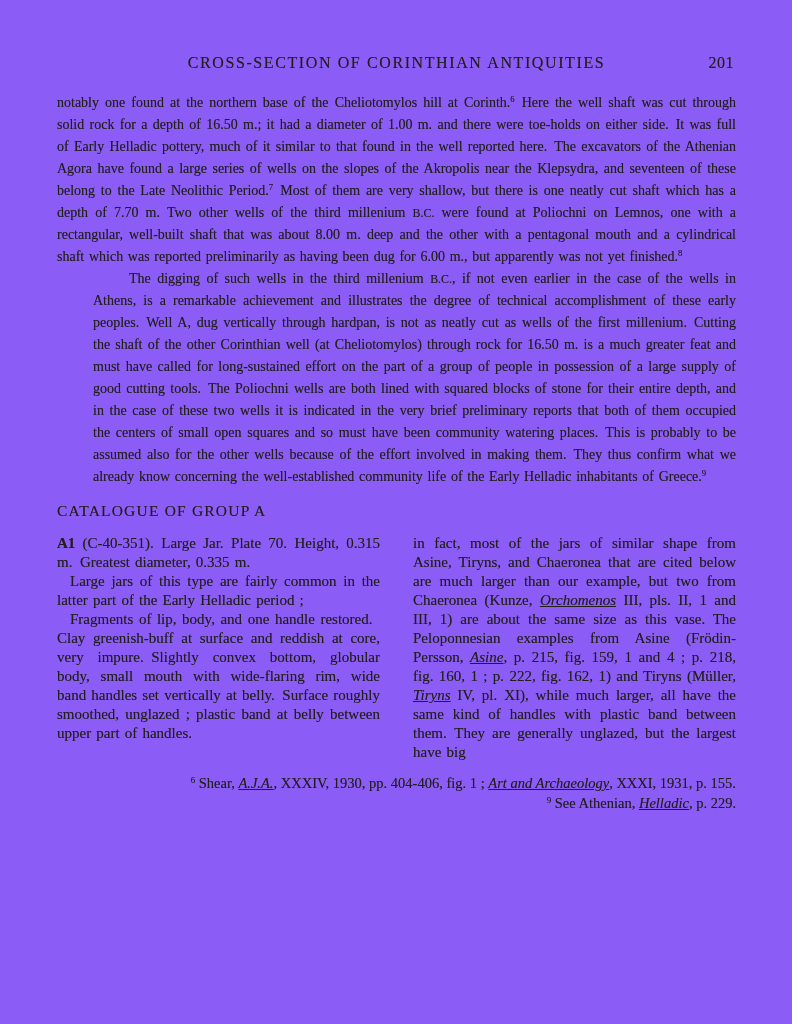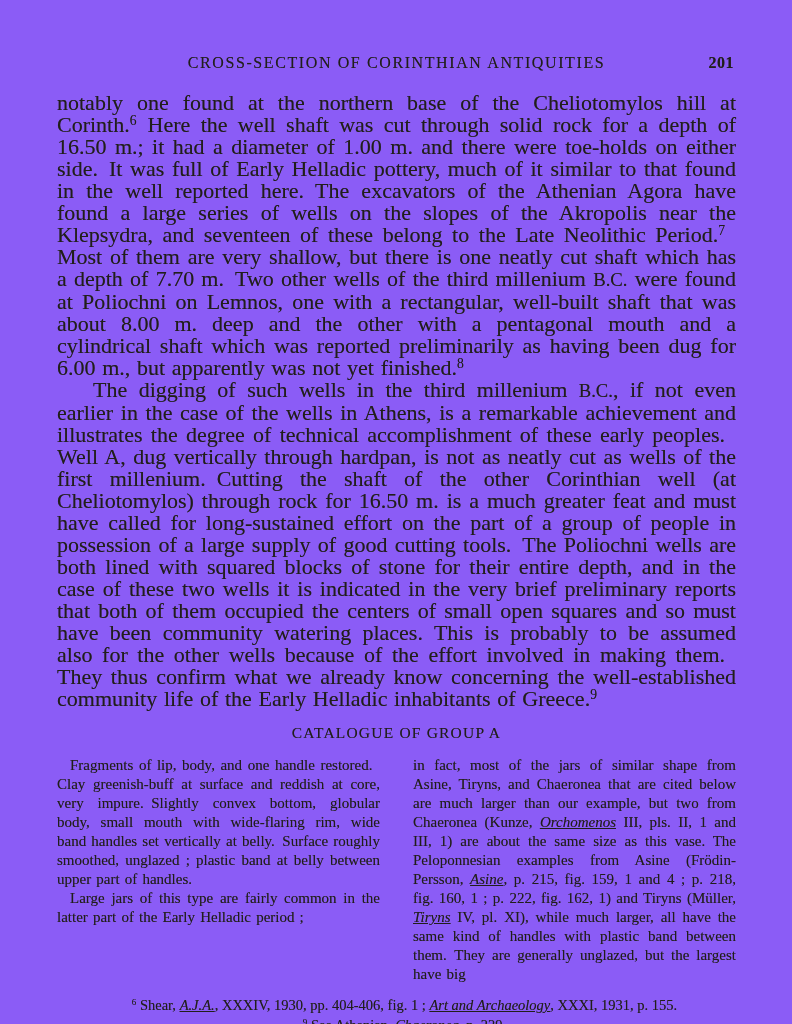--- a/index.html
+++ b/index.html
@@ -32,33 +32,31 @@
     line-height: 18px;
     margin-bottom: 20px;
     white-space: nowrap;
   }
   .head-title { display: inline-block; }
   .page-num {
     position: absolute;
     right: 2px;
     top: 0;
     letter-spacing: 0.5px;
-    font-weight: bold;
   }
   .body-text .bp {
     margin: 0;
     text-align: justify;
-    font-size: 22px;
+    font-size: 14px;
     line-height: 22px;
     word-spacing: 1.2px;
   }
-  .bp.indent { text-indent: 36px; }
+  .bp.indent { text-indent: 36px; margin-left: 36px; }
   .section-heading {
     margin: 14px 0 15px 0;
-    text-align: center;
     font-size: 15.5px;
     font-weight: normal;
     letter-spacing: 1.2px;
     line-height: 17px;
   }
   .columns {
     display: flex;
     gap: 33px;
   }
   .col { width: 323px; }
@@ -69,21 +67,21 @@
     line-height: 19px;
     word-spacing: 1.4px;
   }
   .cp.indent { text-indent: 13px; }
   .footnotes {
     margin-top: 12px;
     padding-left: 16px;
   }
   .footnotes .fn {
     margin: 0;
-    text-align: center;
+    text-align: right;
     font-size: 14.5px;
     line-height: 19.5px;
   }
   .seg-sup {
     font-size: 62%;
     vertical-align: 0.55em;
     line-height: 0;
   }
   .seg-sc { font-size: 85%; }
   .seg-i { font-style: italic; text-decoration: underline; }
@@ -102,27 +100,28 @@
 
     <section class="body-text">
       <p class="bp no-indent"><span class="seg">notably one found at the northern base of the Cheliotomylos hill at Corinth.</span><span class="seg seg-sup">6</span><span class="seg"> Here the well shaft was cut through solid rock for a depth of 16.50 m.; it had a diameter of 1.00 m. and there were toe-holds on either side. It was full of Early Helladic pottery, much of it similar to that found in the well reported here. The excavators of the Athenian Agora have found a large series of wells on the slopes of the Akropolis near the Klepsydra, and seventeen of these belong to the Late Neolithic Period.</span><span class="seg seg-sup">7</span><span class="seg"> Most of them are very shallow, but there is one neatly cut shaft which has a depth of 7.70 m. Two other wells of the third millenium </span><span class="seg seg-sc">B.C.</span><span class="seg"> were found at Poliochni on Lemnos, one with a rectangular, well-built shaft that was about 8.00 m. deep and the other with a pentagonal mouth and a cylindrical shaft which was reported preliminarily as having been dug for 6.00 m., but apparently was not yet finished.</span><span class="seg seg-sup">8</span></p>
       <p class="bp indent"><span class="seg">The digging of such wells in the third millenium </span><span class="seg seg-sc">B.C.</span><span class="seg">, if not even earlier in the case of the wells in Athens, is a remarkable achievement and illustrates the degree of technical accomplishment of these early peoples. Well A, dug vertically through hardpan, is not as neatly cut as wells of the first millenium. Cutting the shaft of the other Corinthian well (at Cheliotomylos) through rock for 16.50 m. is a much greater feat and must have called for long-sustained effort on the part of a group of people in possession of a large supply of good cutting tools. The Poliochni wells are both lined with squared blocks of stone for their entire depth, and in the case of these two wells it is indicated in the very brief preliminary reports that both of them occupied the centers of small open squares and so must have been community watering places. This is probably to be assumed also for the other wells because of the effort involved in making them. They thus confirm what we already know concerning the well-established community life of the Early Helladic inhabitants of Greece.</span><span class="seg seg-sup">9</span></p>
     </section>
 
     <h2 class="section-heading">CATALOGUE OF GROUP A</h2>
 
     <div class="columns">
       <div class="col">
+        <p class="cp no-indent"><span class="seg seg-b">A1</span><span class="seg"> (C-40-351). Large Jar. Plate 70. Height, 0.315 m. Greatest diameter, 0.335 m.</span></p>
+        <p class="cp indent"><span class="seg">Large jars of this type are fairly common in the latter part of the Early Helladic period ;</span></p>
         <p class="cp indent"><span class="seg">Fragments of lip, body, and one handle restored. Clay greenish-buff at surface and reddish at core, very impure. Slightly convex bottom, globular body, small mouth with wide-flaring rim, wide band handles set vertically at belly. Surface roughly smoothed, unglazed ; plastic band at belly between upper part of handles.</span></p>
-        <p class="cp indent"><span class="seg">Large jars of this type are fairly common in the latter part of the Early Helladic period ;</span></p>
       </div>
       <div class="col">
         <p class="cp no-indent"><span class="seg">in fact, most of the jars of similar shape from Asine, Tiryns, and Chaeronea that are cited below are much larger than our example, but two from Chaeronea (Kunze, </span><span class="seg seg-i">Orchomenos</span><span class="seg"> III, pls. II, 1 and III, 1) are about the same size as this vase. The Peloponnesian examples from Asine (Frödin-Persson, </span><span class="seg seg-i">Asine</span><span class="seg">, p. 215, fig. 159, 1 and 4 ; p. 218, fig. 160, 1 ; p. 222, fig. 162, 1) and Tiryns (Müller, </span><span class="seg seg-i">Tiryns</span><span class="seg"> IV, pl. XI), while much larger, all have the same kind of handles with plastic band between them. They are generally unglazed, but the largest have big</span></p>
       </div>
     </div>
 
     <footer class="footnotes">
       <p class="fn"><span class="seg seg-sup">6</span><span class="seg"> Shear, </span><span class="seg seg-i">A.J.A.</span><span class="seg">, XXXIV, 1930, pp. 404-406, fig. 1 ; </span><span class="seg seg-i">Art and Archaeology</span><span class="seg">, XXXI, 1931, p. 155.</span></p>
-      <p class="fn"><span class="seg seg-sup">9</span><span class="seg"> See Athenian, </span><span class="seg seg-i">Chaeronea</span><span class="seg">, p. 229.</span></p>
+      <p class="fn"><span class="seg seg-sup">9</span><span class="seg"> See Athenian, </span><span class="seg seg-i">Helladic</span><span class="seg">, p. 229.</span></p>
     </footer>
 
   </div>
 </div>
 
 </body></html>

